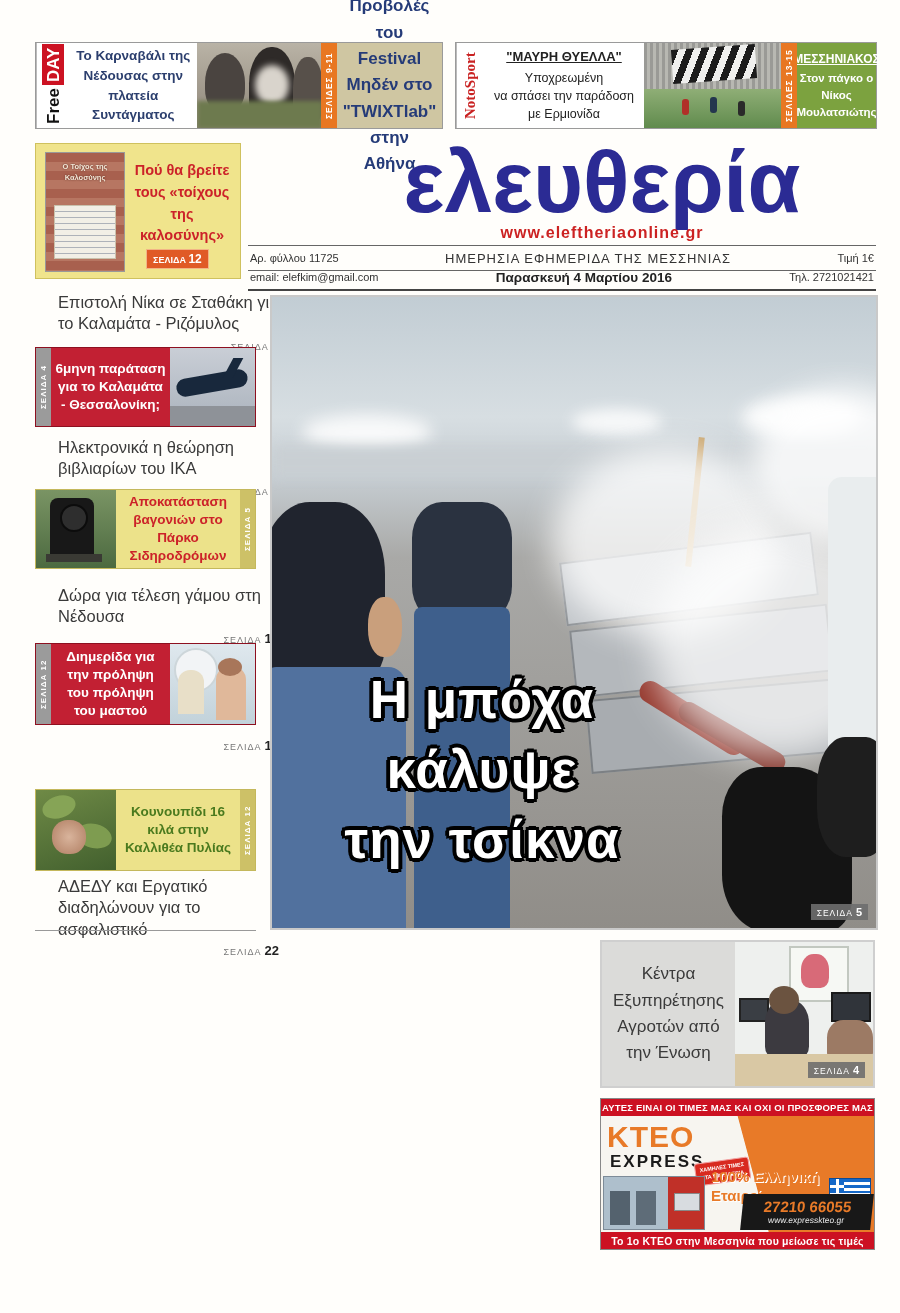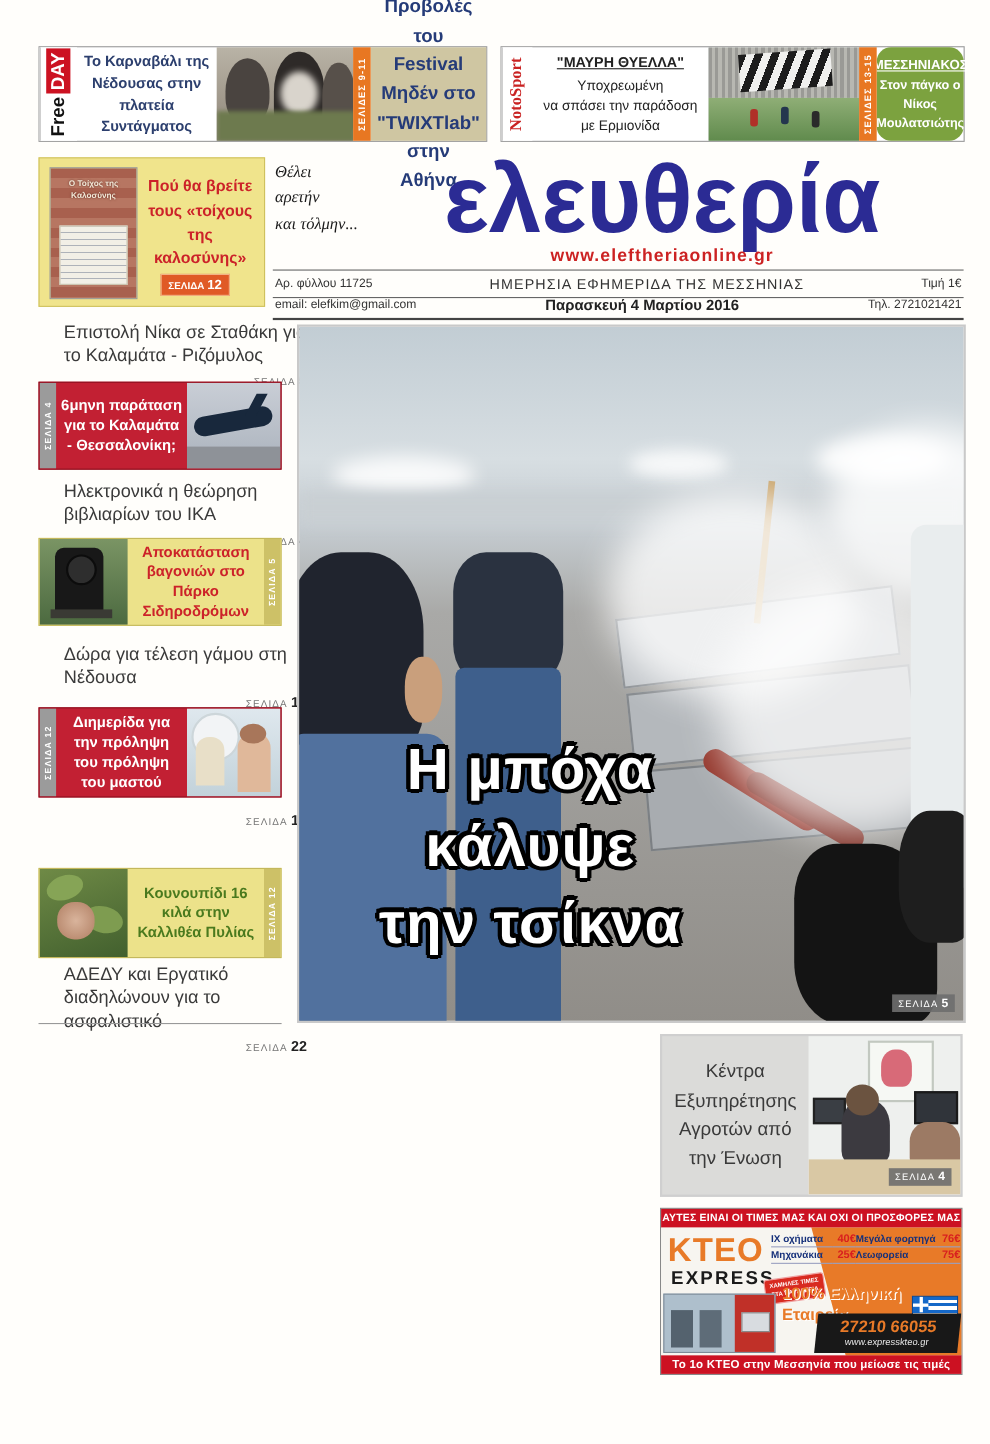--- a/index.html
+++ b/index.html
@@ -18,21 +18,21 @@
   .freeday{width:33px;background:#fff;border-right:1px solid #bbb;font-size:17px;}
   .freeday .day{background:#cc1222;color:#fff;padding:3px 1px;}
   .freeday .free{color:#111;padding:3px 1px;}
   .tb-head{display:flex;align-items:center;justify-content:center;text-align:center;padding:4px 6px;box-sizing:border-box;}
   .carn-head{width:128px;color:#2c3f6e;font-weight:bold;font-size:13.5px;line-height:1.45;}
   .beige{width:105px;background:#cfc6a2;color:#253b78;font-weight:bold;font-size:17px;line-height:1.55;}
   .noto{width:27px;background:#fff;border-right:1px solid #bbb;color:#c92222;
         font-family:"Liberation Serif",serif;font-size:15px;}
   .noto-head{width:160px;color:#222;font-size:12.5px;line-height:1.45;flex-direction:column;}
   .noto-kicker{font-weight:bold;text-decoration:underline;font-size:13px;margin-bottom:2px;}
-  .greenbox{width:79px;background:#7ca23f;color:#fff;font-size:11.5px;font-weight:bold;line-height:1.5;flex-direction:column;border-radius:13px;}
+  .greenbox{width:79px;background:#7ca23f;color:#fff;font-size:11.5px;font-weight:bold;line-height:1.5;flex-direction:column;}
   .team{ text-decoration:underline;font-size:12px;margin-bottom:2px;}
 
   
   .carn-photo{width:126px;background:linear-gradient(180deg,#b9b3a6,#8e8578);}
   .stadium-photo{width:137px;background:#cdd3cd;}
 
   
   .slogan{left:250px;top:146px;width:95px;font-family:"Liberation Serif",serif;font-style:italic;
           font-size:15px;color:#1b1b1b;line-height:1.55;}
   .logo{left:328px;top:138px;width:548px;text-align:center;font-weight:bold;font-size:86px;line-height:1.0;
@@ -177,25 +177,20 @@
         <div>Καλοσύνης</div>
       </div>
       <div class="poster-paper"></div>
     </div>
     <div class="abs kind-head">Πού θα βρείτε τους «τοίχους της καλοσύνης»</div>
     <div class="abs kind-badge">
       <span>ΣΕΛΙΔΑ</span> <b>12</b>
     </div>
   </div>
 
-  <div class="abs slogan">
-    <div>Θέλει</div>
-    <div>αρετήν</div>
-    <div>και τόλμην...</div>
-  </div>
   <div class="abs logo">ελευθερία</div>
   <div class="abs website">www.eleftheriaonline.gr</div>
   <div class="abs inforow row1">
     <span>Αρ. φύλλου 11725</span>
     <span class="row-center1">ΗΜΕΡΗΣΙΑ ΕΦΗΜΕΡΙΔΑ ΤΗΣ ΜΕΣΣΗΝΙΑΣ</span>
     <span>Τιμή 1€</span>
   </div>
   <div class="abs inforow row2">
     <span>email: elefkim@gmail.com</span>
     <span class="row-center2">Παρασκευή 4 Μαρτίου 2016</span>
@@ -331,30 +326,20 @@
         <span>ΣΕΛΙΔΑ</span> <b>4</b>
       </div>
     </div>
   </div>
 
   <div class="abs kteo">
     <div class="kteo-top">ΑΥΤΕΣ ΕΙΝΑΙ ΟΙ ΤΙΜΕΣ ΜΑΣ ΚΑΙ ΟΧΙ ΟΙ ΠΡΟΣΦΟΡΕΣ ΜΑΣ</div>
     <div class="kteo-body">
       <div class="kteo-brand1">KTEO</div>
       <div class="kteo-brand2">EXPRESS</div>
-      <div class="kteo-prices">
-        <span>ΙΧ οχήματα</span>
-        <span class="price">40€</span>
-        <span>Μεγάλα φορτηγά</span>
-        <span class="price">76€</span>
-        <span>Μηχανάκια</span>
-        <span class="price">25€</span>
-        <span>Λεωφορεία</span>
-        <span class="price">75€</span>
-      </div>
       <div class="kteo-stamp">
         <div>ΧΑΜΗΛΕΣ ΤΙΜΕΣ</div>
         <div>ΣΤΑ ΚΑΥΣΑΕΡΙΑ</div>
       </div>
       <div class="kteo-claim">
         <div>100% Ελληνική</div>
         <div>Εταιρεία</div>
       </div>
       <div class="flag">
           <div class="flag-canton"></div>

